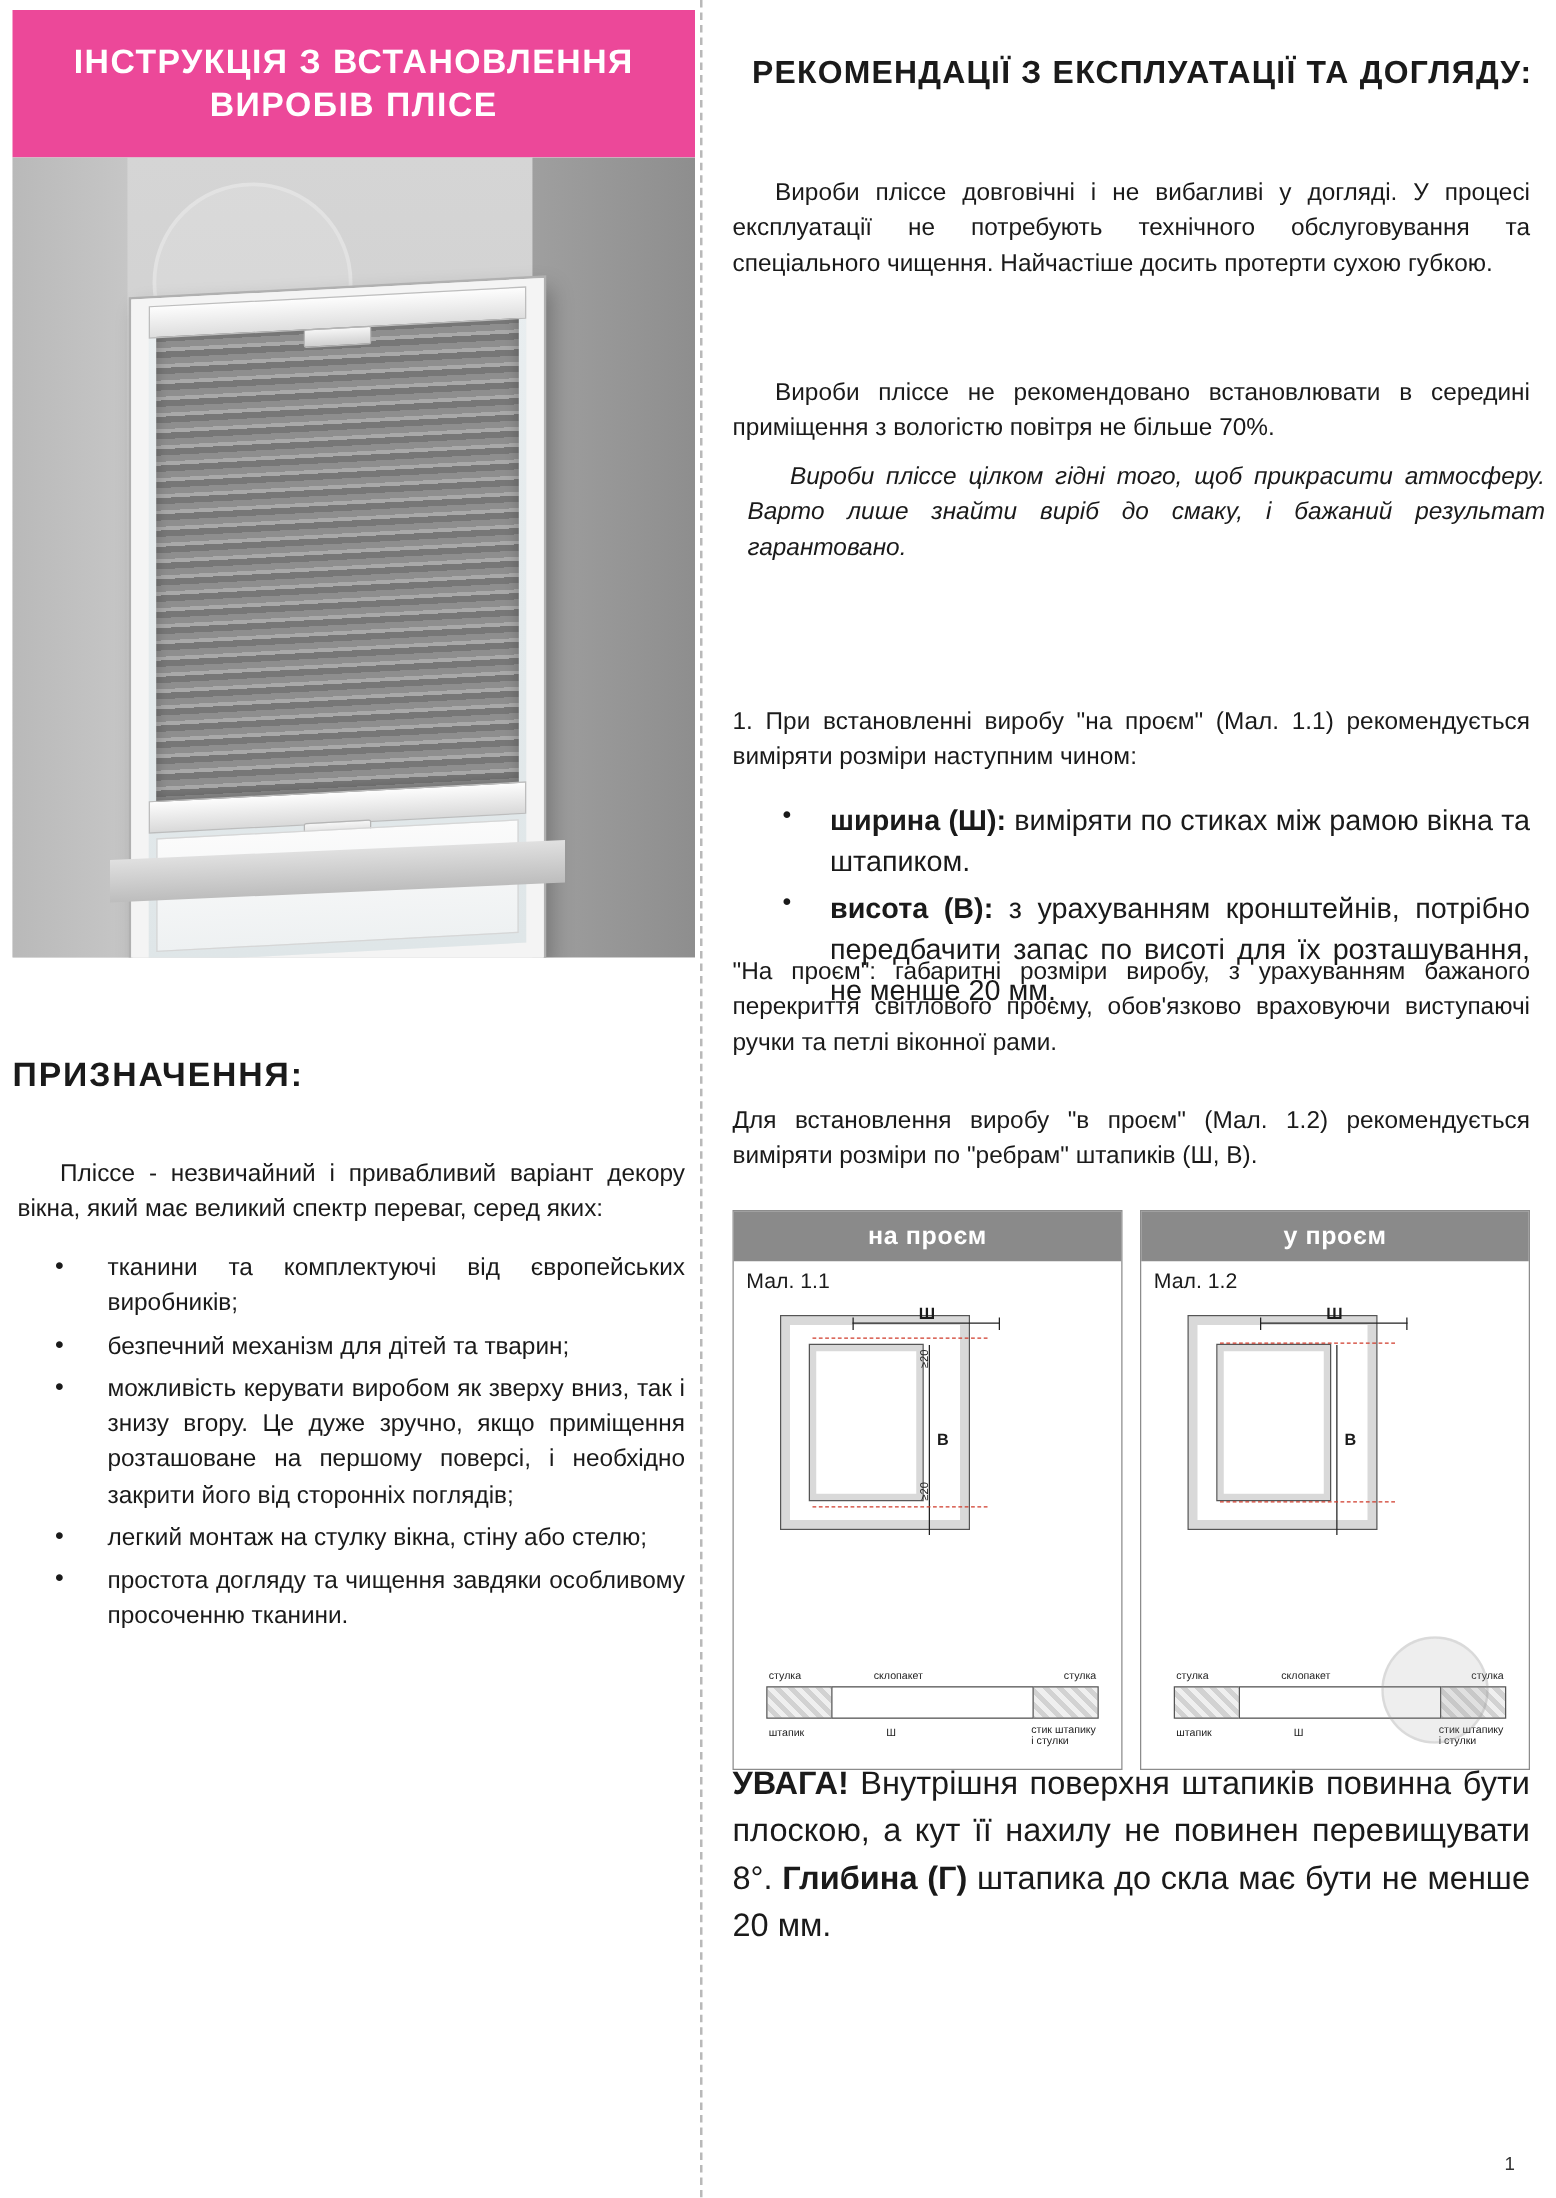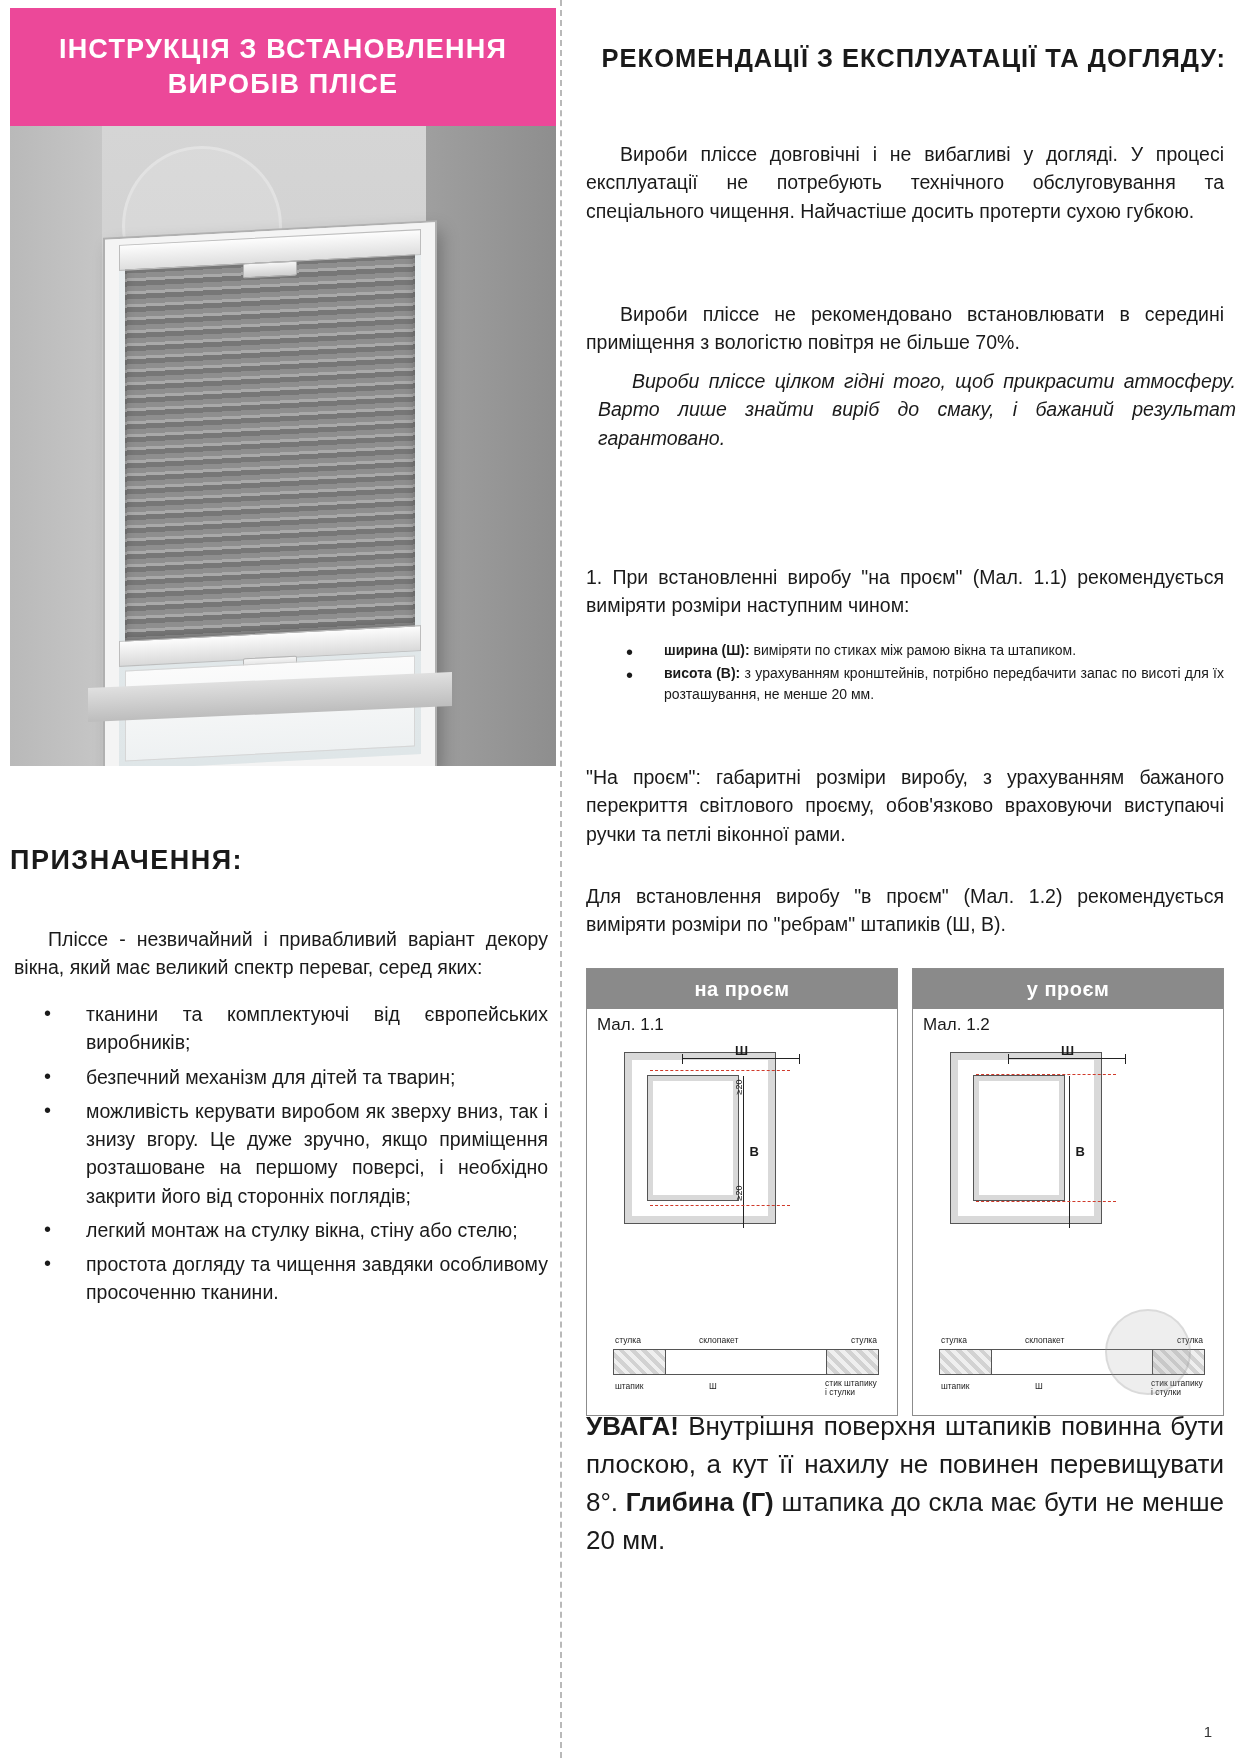--- a/index.html
+++ b/index.html
@@ -220,21 +220,21 @@
     font-style: italic;
     margin-left: 12px;
   }
 
   #measure-title { position: absolute; left: 0; top: 495px; width: 640px; }
   #measure-p1 { position: absolute; left: 0; top: 563px; width: 638px; }
   .measure-list {
     position: absolute;
     left: 0; top: 640px; width: 638px;
     margin: 0; padding: 0; list-style: none;
-    font-size: 14px; line-height: 1.45;
+    font-size: 23px; line-height: 1.45;
   }
   .measure-list li {
     position: relative;
     padding-left: 78px;
     margin-bottom: 3px;
     text-align: justify;
   }
   .measure-list li::before {
     content: "•";
     position: absolute; left: 40px; top: -2px; font-size: 20px;

